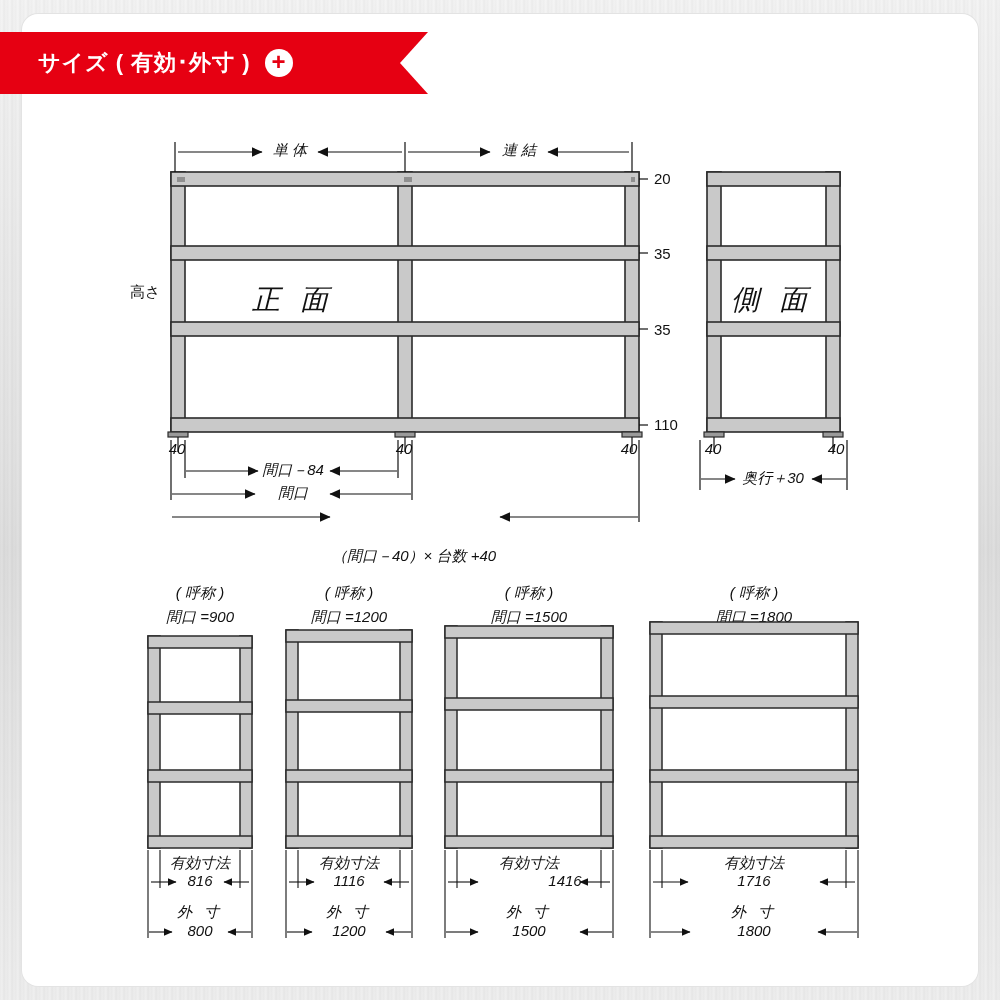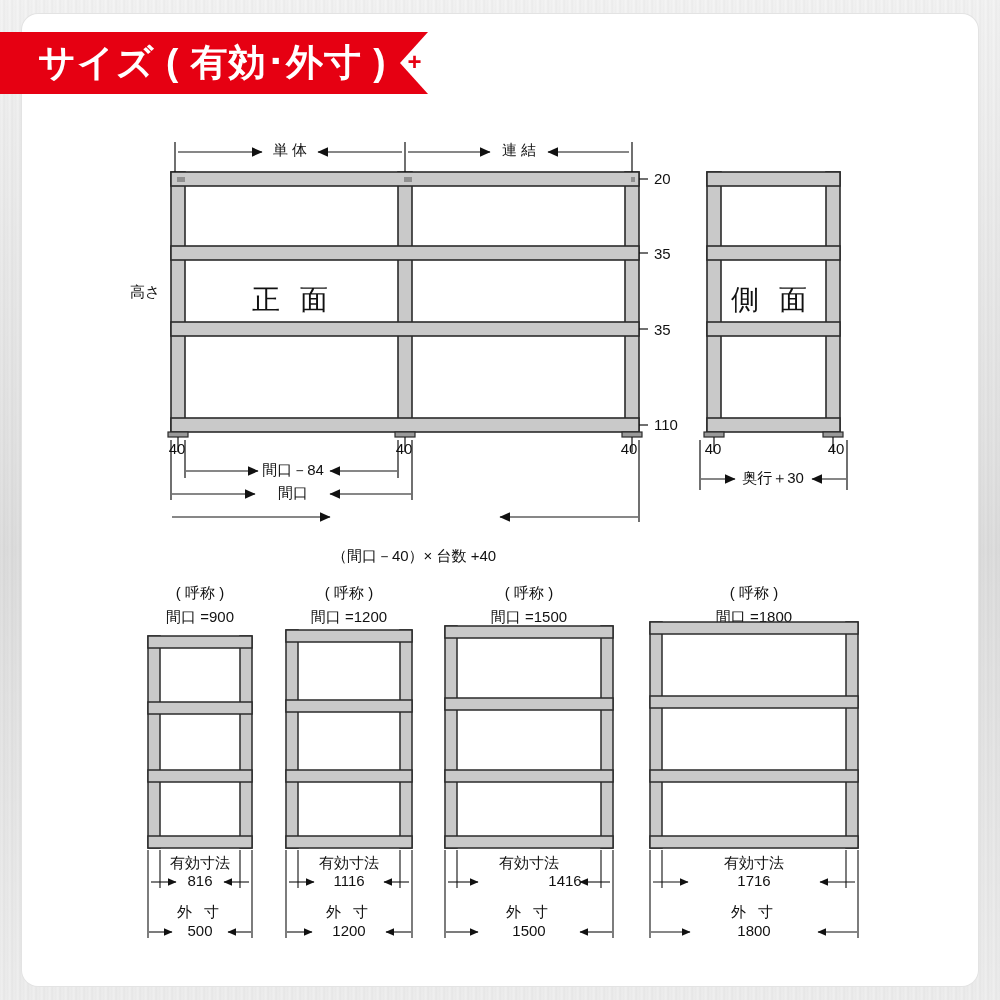--- a/index.html
+++ b/index.html
@@ -60,21 +60,21 @@
     top: 32px;
     width: 0;
     height: 0;
     border-top: 31px solid #e60012;
     border-bottom: 31px solid #e60012;
     border-right: 28px solid transparent;
     z-index: 5;
   }
   #ribbon-title {
     color: #ffffff;
-    font-size: 37px;
+    font-size: 22px;
     font-weight: bold;
     letter-spacing: 1px;
     white-space: nowrap;
   }
   #ribbon-plus {
     margin-left: 14px;
     width: 28px;
     height: 28px;
     border-radius: 50%;
     background: #ffffff;
@@ -99,21 +99,21 @@
     position: absolute;
     font-size: 15px;
     color: #111;
     white-space: nowrap;
     font-family: "Liberation Sans", sans-serif;
   }
   .lbl.big {
     font-size: 28px;
     letter-spacing: 6px;
   }
-  .lbl.c { transform: translateX(-50%); }
+  .lbl.c { transform: translateX(-50%); font-style: italic; }
 </style>
 </head>
 <body>
 
 <div id="page">
   <div id="sheet"></div>
 
   <div id="ribbon">
     <span id="ribbon-title">サイズ ( 有効･外寸 )</span>
     <span id="ribbon-plus">+</span>
@@ -314,21 +314,21 @@
   <div class="lbl c" style="left:293px; top:461px;">間口－84</div>
   <div class="lbl c" style="left:293px; top:484px;">間口</div>
   <div class="lbl c" style="left:414px; top:507px;margin-top:40px;">（間口－40）× 台数 +40</div>
   <div class="lbl c" style="left:773px; top:469px;">奥行＋30</div>
 
   <div class="lbl c" style="left:200px; top:584px;">( 呼称 )</div>
   <div class="lbl c" style="left:200px; top:608px;">間口 =900</div>
   <div class="lbl c" style="left:200px; top:854px;">有効寸法</div>
   <div class="lbl c" style="left:200px; top:872px;">816</div>
   <div class="lbl c" style="left:200px; top:903px; letter-spacing:4px;">外 寸</div>
-  <div class="lbl c" style="left:200px; top:922px;">500</div>
+  <div class="lbl c" style="left:200px; top:922px;">800</div>
 
   <div class="lbl c" style="left:349px; top:584px;">( 呼称 )</div>
   <div class="lbl c" style="left:349px; top:608px;">間口 =1200</div>
   <div class="lbl c" style="left:349px; top:854px;">有効寸法</div>
   <div class="lbl c" style="left:349px; top:872px;">1116</div>
   <div class="lbl c" style="left:349px; top:903px; letter-spacing:4px;">外 寸</div>
   <div class="lbl c" style="left:349px; top:922px;">1200</div>
 
   <div class="lbl c" style="left:529px; top:584px;">( 呼称 )</div>
   <div class="lbl c" style="left:529px; top:608px;">間口 =1500</div>

